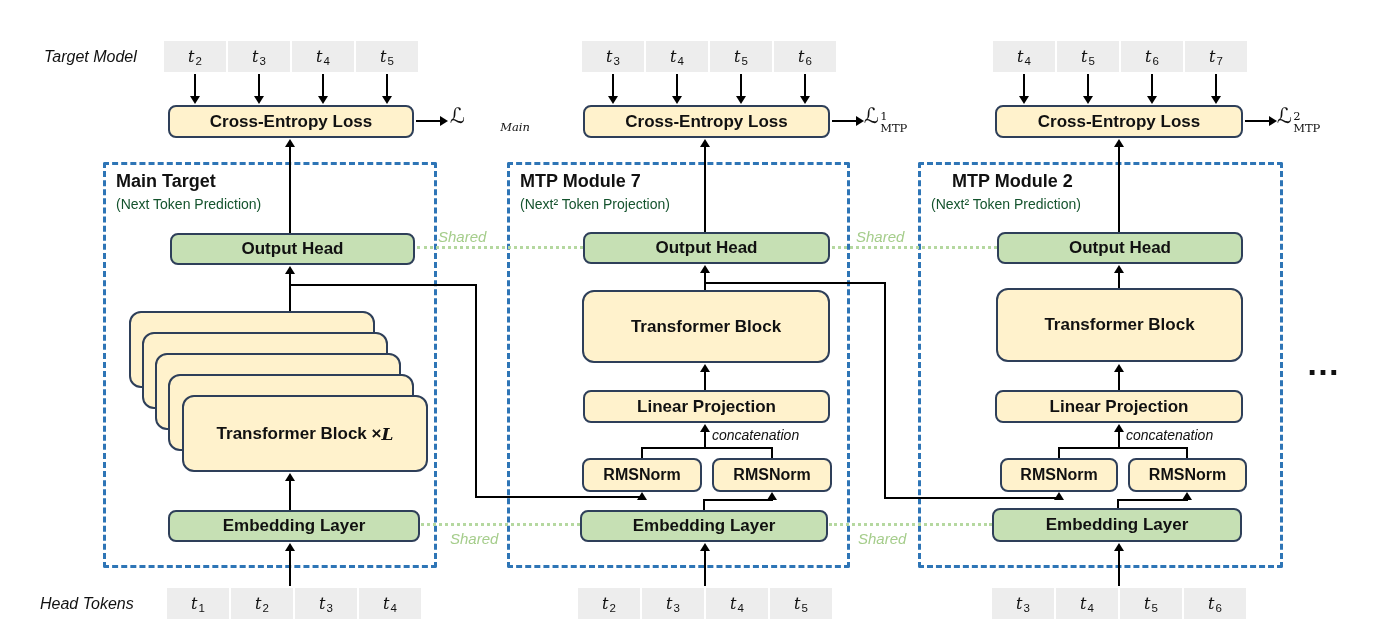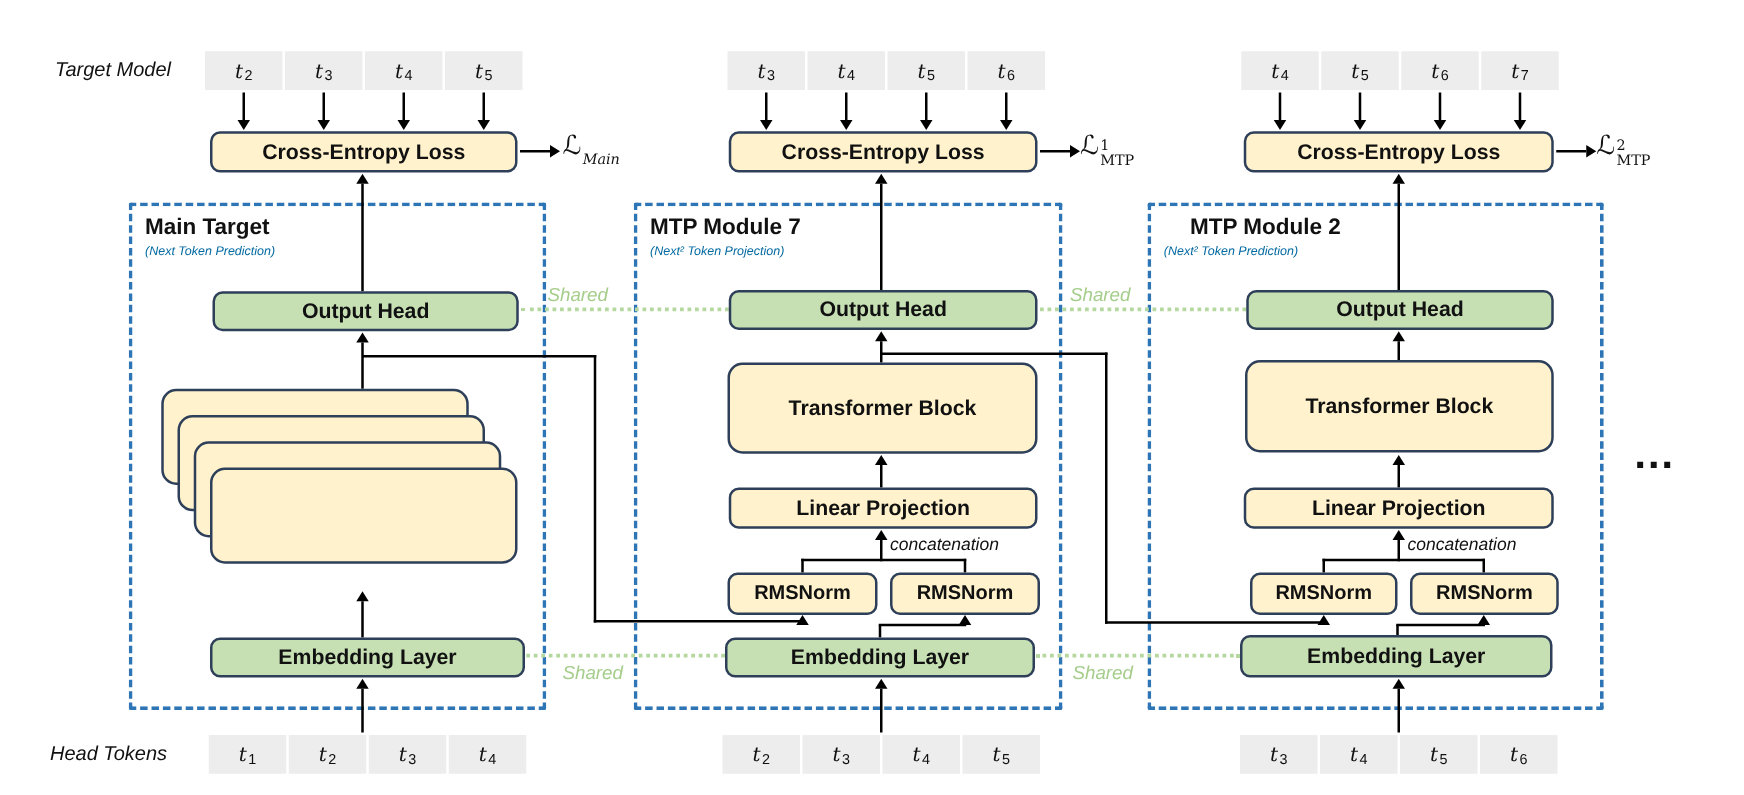--- a/index.html
+++ b/index.html
@@ -22,29 +22,29 @@
   .vl{position:absolute;width:2px;background:#000;}
   .hl{position:absolute;height:2px;background:#000;}
   .au{position:absolute;width:0;height:0;border-left:5px solid transparent;border-right:5px solid transparent;border-bottom:8px solid #000;}
   .ad{position:absolute;width:0;height:0;border-left:5px solid transparent;border-right:5px solid transparent;border-top:8px solid #000;}
   .ar{position:absolute;width:0;height:0;border-top:5px solid transparent;border-bottom:5px solid transparent;border-left:8px solid #000;}
   
   .dash{position:absolute;border:3px dashed #2e75b6;box-sizing:border-box;border-radius:2px;}
   .dot{position:absolute;height:0;border-top:3px dotted #b5d8a0;}
   .shared{position:absolute;font-style:italic;font-size:15px;color:#a5cd8b;}
   .mtitle{position:absolute;font-size:18px;font-weight:bold;color:#111;white-space:nowrap;}
-  .msub{position:absolute;font-size:10px;font-style:italic;color:#0369a1;white-space:nowrap;}
+  .msub{position:absolute;font-size:14px;color:#14532d;white-space:nowrap;}
   .tlab{position:absolute;font-size:16px;font-style:italic;color:#111;white-space:nowrap;}
   
   .loss{position:absolute;display:flex;align-items:flex-start;color:#111;}
   .lsym{font-family:"DejaVu Serif","DejaVu Sans",serif;font-style:italic;font-size:21px;line-height:1;}
   .lstack{display:flex;flex-direction:column;margin-left:1px;font-size:11.5px;line-height:1.05;padding-top:4px;
           font-family:"DejaVu Serif","Liberation Serif",serif;}
   .lsup{min-height:11px;}
-  .it{font-style:italic;}
+  .it{font-style:italic;margin-left:34px;}
   .concat{position:absolute;font-size:14px;font-style:italic;color:#111;white-space:nowrap;}
   .ellipsis{position:absolute;font-size:34px;font-weight:bold;color:#111;letter-spacing:2px;}
 </style>
 </head>
 <body>
 
 <div id="canvas">
 
   <div class="dash" style="left:103px;top:162px;width:334px;height:406px;"></div>
   <div class="dash" style="left:507px;top:162px;width:343px;height:406px;"></div>
@@ -150,20 +150,24 @@
   <div class="vl" style="left:1118px;top:551px;height:35px;"></div>
   <div class="hl" style="left:1245px;top:120px;width:24px;"></div>
   <div class="ar" style="left:1269px;top:116px;"></div>
 
   <div class="box" style="left:168px;top:105px;width:246px;height:33px;">Cross-Entropy Loss</div>
   <div class="box green" style="left:170px;top:233px;width:245px;height:32px;">Output Head</div>
   <div class="stackbox" style="left:129px;top:311px;"></div>
   <div class="stackbox" style="left:142px;top:332px;"></div>
   <div class="stackbox" style="left:155px;top:353px;"></div>
   <div class="stackbox" style="left:168px;top:374px;"></div>
+  <div class="box r12" style="left:182px;top:395px;width:246px;height:77px;">
+    <span>Transformer Block × </span>
+      <span class="mathvar">L</span>
+  </div>
   <div class="box green" style="left:168px;top:510px;width:252px;height:32px;">Embedding Layer</div>
 
   <div class="box" style="left:583px;top:105px;width:247px;height:33px;">Cross-Entropy Loss</div>
   <div class="box green" style="left:583px;top:232px;width:247px;height:32px;">Output Head</div>
   <div class="box r12" style="left:582px;top:290px;width:248px;height:73px;">Transformer Block</div>
   <div class="box" style="left:583px;top:390px;width:247px;height:33px;">Linear Projection</div>
   <div class="box" style="left:582px;top:458px;width:120px;height:34px;font-size:16px;">RMSNorm</div>
   <div class="box" style="left:712px;top:458px;width:120px;height:34px;font-size:16px;">RMSNorm</div>
   <div class="box green" style="left:580px;top:510px;width:248px;height:32px;">Embedding Layer</div>
   <div class="concat" style="left:712px;top:427px;">concatenation</div>

